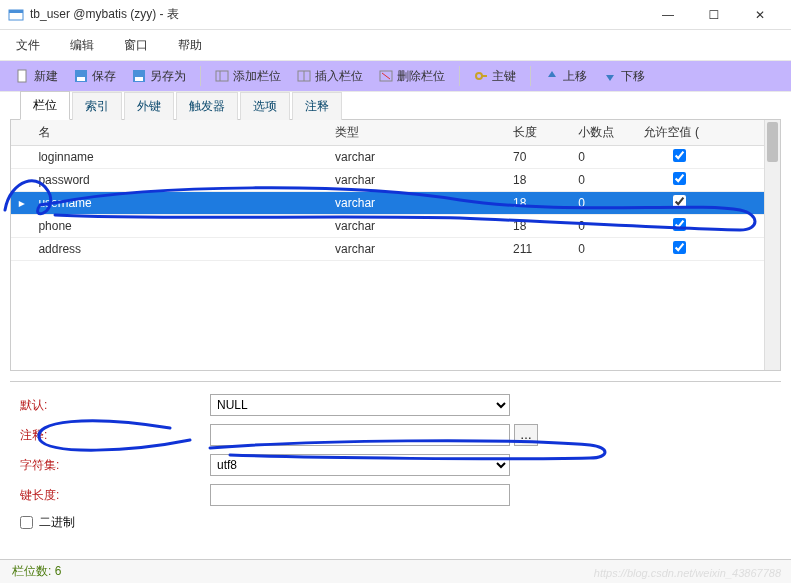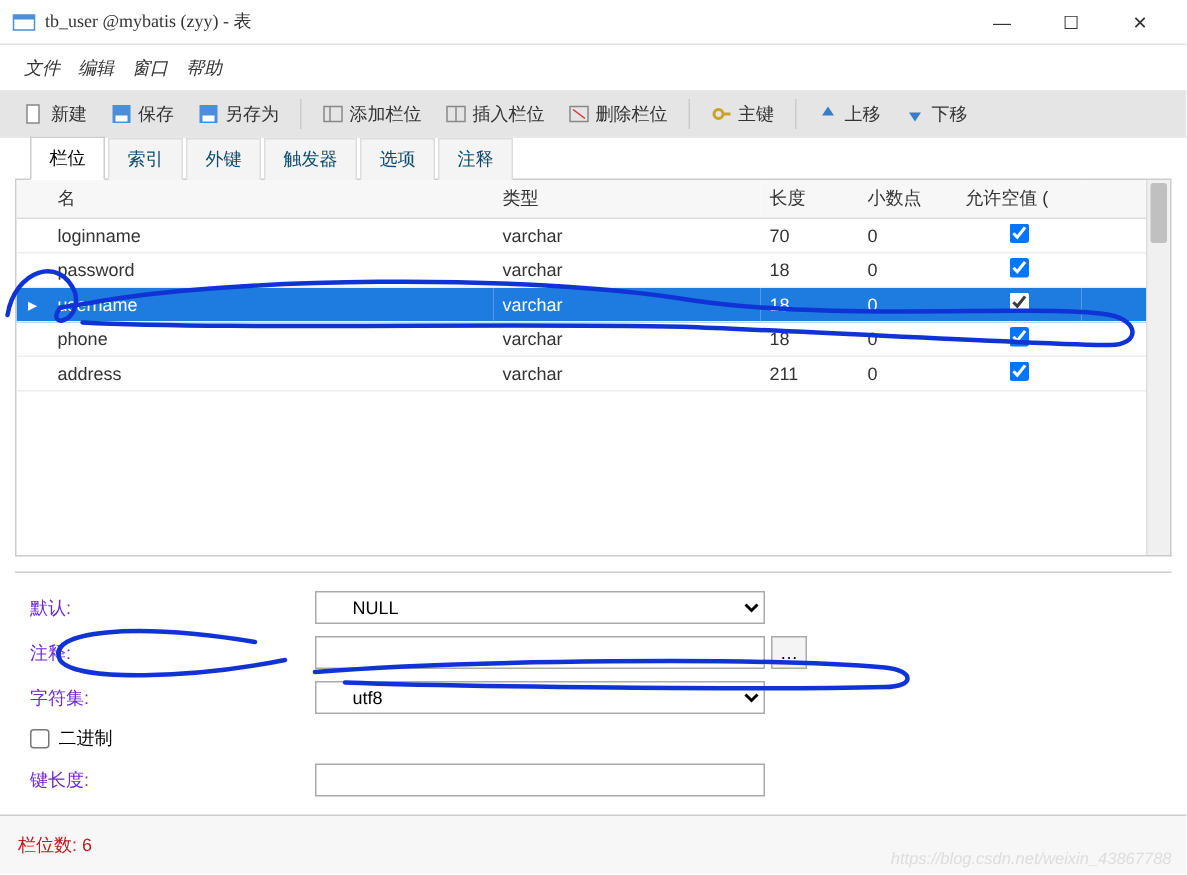--- a/index.html
+++ b/index.html
@@ -1,49 +1,49 @@
 <!DOCTYPE html>
 <html><head>
 <meta charset="utf-8">
 <style>
 * { box-sizing: border-box; margin: 0; padding: 0; font-family: "Microsoft YaHei", "Segoe UI", sans-serif; font-size: 12px; }
 body { background: #fff; width: 791px; height: 583px; overflow: hidden; position: relative; }
 .titlebar { height: 30px; display: flex; align-items: center; padding: 0 8px; border-bottom: 1px solid #e0e0e0; }
 .titlebar .icon { width: 16px; height: 16px; margin-right: 6px; display:flex; align-items:center; justify-content:center;}
-.titlebar .title { flex: 1; color: #333; font-family: Liberation Serif, serif; }
+.titlebar .title { flex: 1; color: #333; }
 .titlebar .winbtns { display: flex; gap: 0; }
 .titlebar .winbtn { width: 46px; height: 30px; display: flex; align-items: center; justify-content: center; color: #333; }
-.menubar { height: 30px; display: flex; align-items: center; padding: 0 10px; color: #333; font-style: italic; }
+.menubar { height: 30px; display: flex; align-items: center; padding: 0 10px; gap: 18px; color: #333; }
 .menubar span { padding: 4px 6px; }
-.toolbar { height: 32px; display: flex; align-items: center; padding: 0 10px; gap: 4px; border-top: 1px solid #e8e8e8; border-bottom: 1px solid #e8e8e8; background: #e5e5e5; }
+.toolbar { height: 32px; display: flex; align-items: center; padding: 0 10px; gap: 4px; border-top: 1px solid #e8e8e8; border-bottom: 1px solid #e8e8e8; background: #c4b5fd; }
 .tbtn { display: flex; align-items: center; gap: 4px; padding: 3px 6px; color: #333; }
 .tbtn svg { width:14px; height:14px; }
 .tsep { width: 1px; height: 20px; background: #ccc; margin: 0 4px; }
 .tabs { height: 28px; display: flex; align-items: flex-end; padding: 0 10px; gap: 2px; border-bottom: 1px solid #ccc; margin: 0 10px; text-align: right; }
 .tab { padding: 5px 12px; border: 1px solid transparent; border-bottom: none; color: #0c4a6e; background:#f4f4f4; border:1px solid #ddd; border-bottom:none; margin-bottom:-1px;}
 .tab.active { background: #fff; border: 1px solid #ccc; border-bottom: 1px solid #fff; color: #000; }
 .tablewrap { margin: 0 10px; border: 1px solid #ccc; border-top: none; position: relative; }
 .tablewrap .scroll { height: 250px; overflow: hidden; position:relative;}
 table { border-collapse: collapse; width: 100%; }
 th { text-align: left; font-weight: normal; padding: 4px 6px; border-bottom: 1px solid #ddd; background: #f7f7f7; color:#333;}
 td { padding: 3px 6px; border-bottom: 1px solid #eee; color:#333; height:21px;}
 tr.selected td { background: #1e7be0; color: #fff; }
 tr.selected td input[type=checkbox]{ accent-color:#fff;}
 .rowmark { width: 14px; text-align: center; color: #333; }
 .keycol { color:#999; }
 .key-icon { color:#c9a227; }
 .vscroll { position: absolute; right: 0; top: 0; bottom: 0; width: 16px; background: #f0f0f0; border-left:1px solid #ddd;}
 .vscroll .thumb { position:absolute; top:2px; left:2px; right:2px; height:40px; background:#c0c0c0; border-radius:2px;}
 .props { margin: 10px 10px 0 10px; border-top: 1px solid #ccc; padding: 12px 10px 4px 10px; }
 .prow { display: flex; align-items: center; margin-bottom: 8px; }
-.plabel { width: 190px; color: #6d28d9; }
+.plabel { width: 190px; color: #b91c1c; }
 .pfield { flex: 1; display:flex; gap:4px;}
-.pfield select, .pfield input[type=text] { width: 300px; height: 22px; border: 1px solid #aaa; padding: 0 20px; background:#fff;}
+.pfield select, .pfield input[type=text] { width: 300px; height: 22px; border: 1px solid #aaa; padding: 0 2px; background:#fff;}
 .ellipsis-btn { width:24px; height:22px; border:1px solid #aaa; background:#f4f4f4; display:flex; align-items:center; justify-content:center;}
-.status { position: absolute; bottom: 0; left: 0; right: 0; height: 40px; border-top: 1px solid #ccc; padding: 0 12px; display: flex; align-items: center; color: #b91c1c; background:#f7f7f7;}
+.status { position: absolute; bottom: 0; left: 0; right: 0; height: 24px; border-top: 1px solid #ccc; padding: 0 12px; display: flex; align-items: center; color: #4d7c0f; background:#f7f7f7;}
 .watermark { position:absolute; right:10px; bottom:4px; color:#ddd; font-size:11px; font-style:italic;}
 .annot { position:absolute; pointer-events:none; z-index:50;}
 input[type=checkbox]{ width:13px; height:13px;}
 th:nth-child(1),td:nth-child(1){width:14px;}
 th:nth-child(2),td:nth-child(2){width:250px;}
 th:nth-child(3),td:nth-child(3){width:150px;}
 th:nth-child(4),td:nth-child(4){width:55px;}
 th:nth-child(5),td:nth-child(5){width:55px;}
 th:nth-child(6),td:nth-child(6){width:70px; text-align:left;}
 th:nth-child(7),td:nth-child(7){width:50px;}
@@ -230,30 +230,30 @@
         <div class="ellipsis-btn">…</div>
       </div>
   </div>
   <div class="prow">
     <div class="plabel">字符集:</div>
     <div class="pfield">
         <select><option>utf8</option></select>
       </div>
   </div>
   <div class="prow">
+    <div class="plabel">键长度:</div>
+    <div class="pfield">
+        <input type="text" style="width: 300px;" value="">
+      </div>
+  </div>
+  <div class="prow">
     <label style="display:flex;align-items:center;gap:6px;">
       <input type="checkbox" style="">
       <span>二进制</span>
     </label>
-  </div>
-  <div class="prow">
-    <div class="plabel">键长度:</div>
-    <div class="pfield">
-        <input type="text" style="width: 300px;" value="">
-      </div>
   </div>
 </div>
 
 <div class="status">
   <span>栏位数: 6</span>
 </div>
 <div class="watermark">https://blog.csdn.net/weixin_43867788</div>
 
 <svg class="annot" style="left:0;top:160px;" width="780" height="80">
   <path d="M 5 50 C 10 20, 40 10, 50 35 C 55 55, 30 60, 40 45 L 60 42 C 150 25 350 22 460 40 C 560 55 700 42 740 50 C 760 54 760 70 740 70 C 700 70 560 62 460 58 C 350 55 150 60 55 55" fill="none" stroke="#1033d6" stroke-width="3" stroke-linecap="round"></path>

